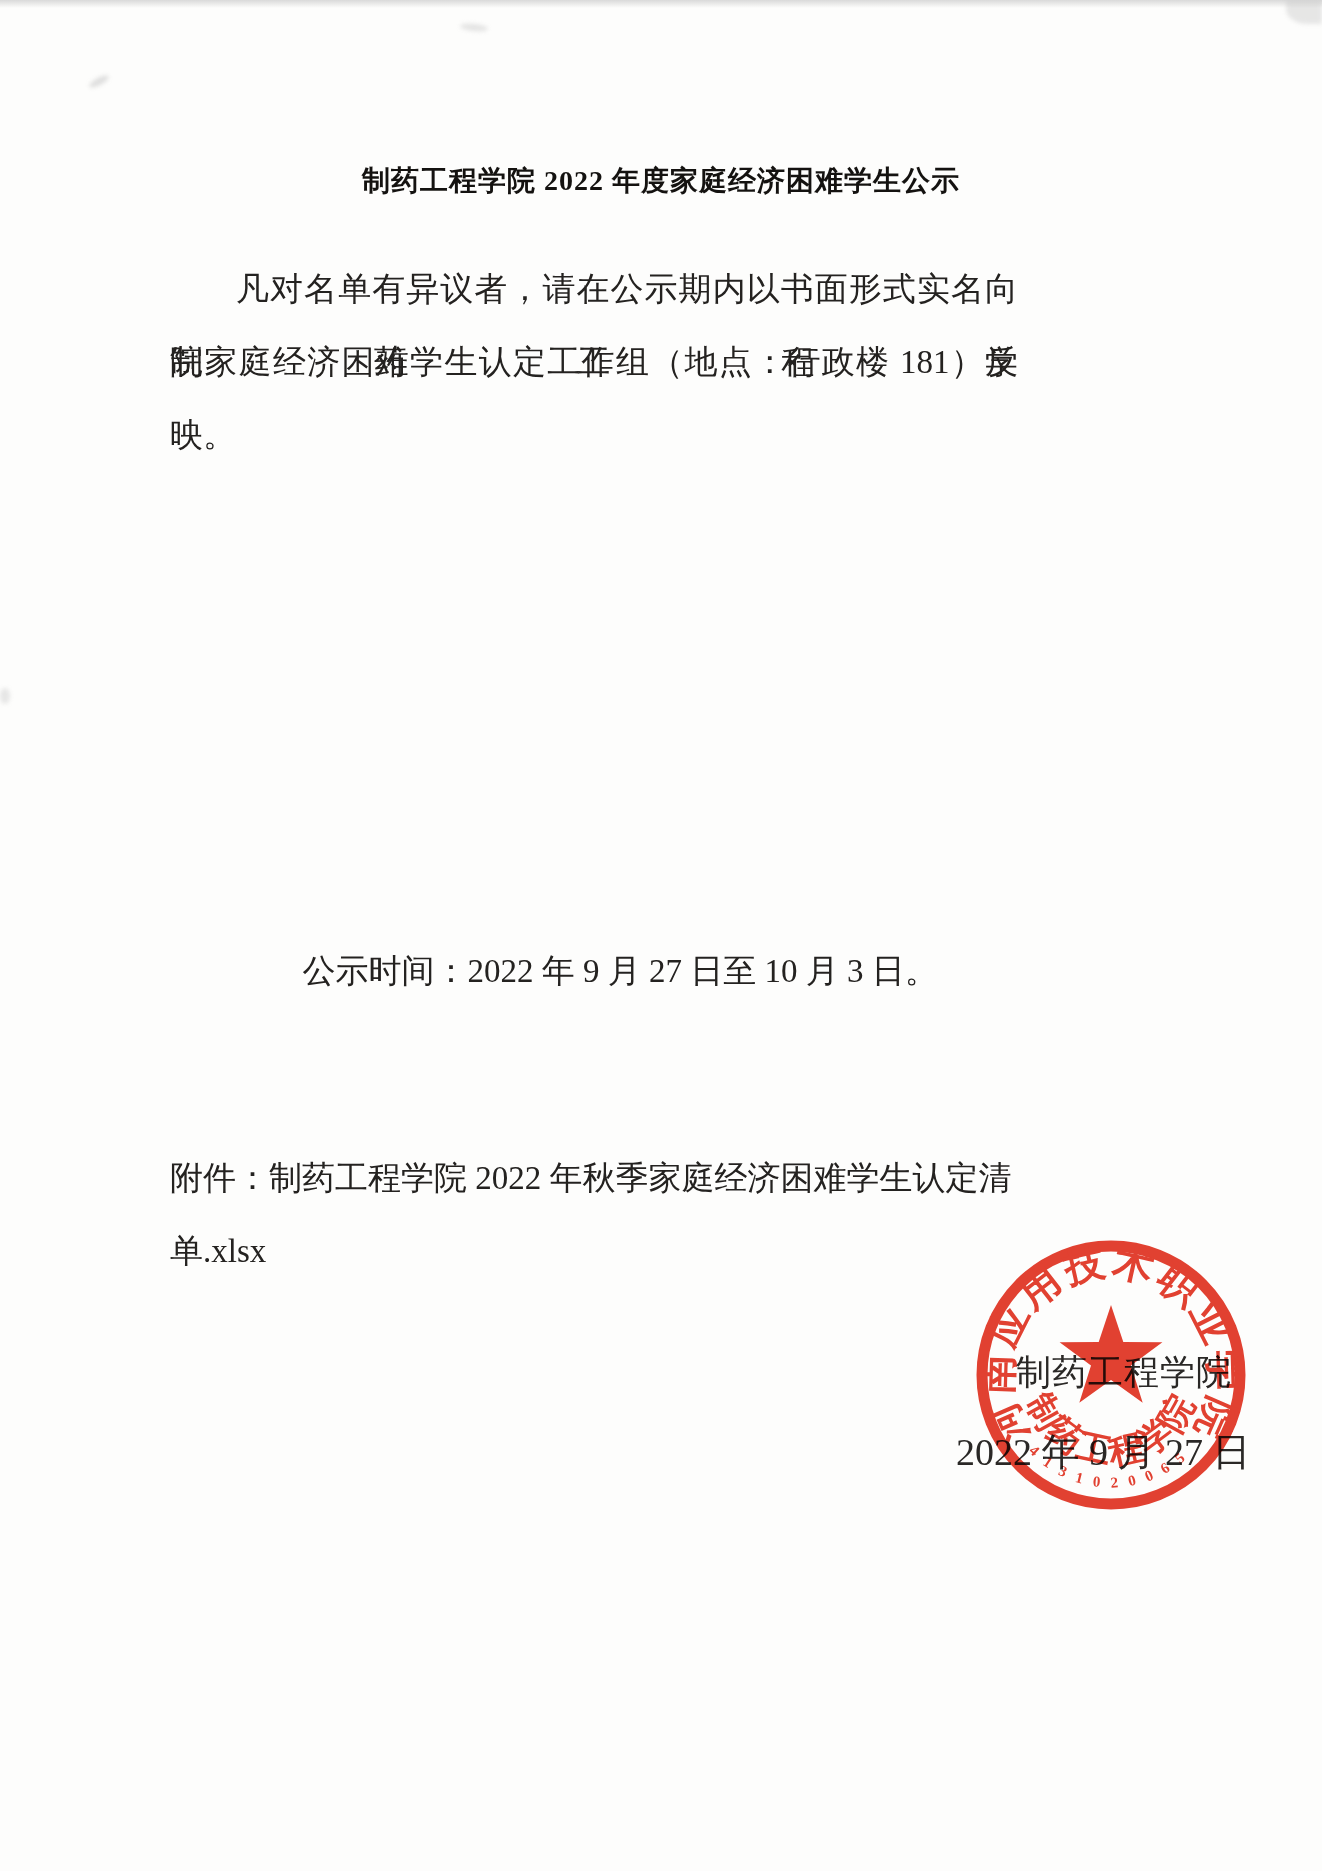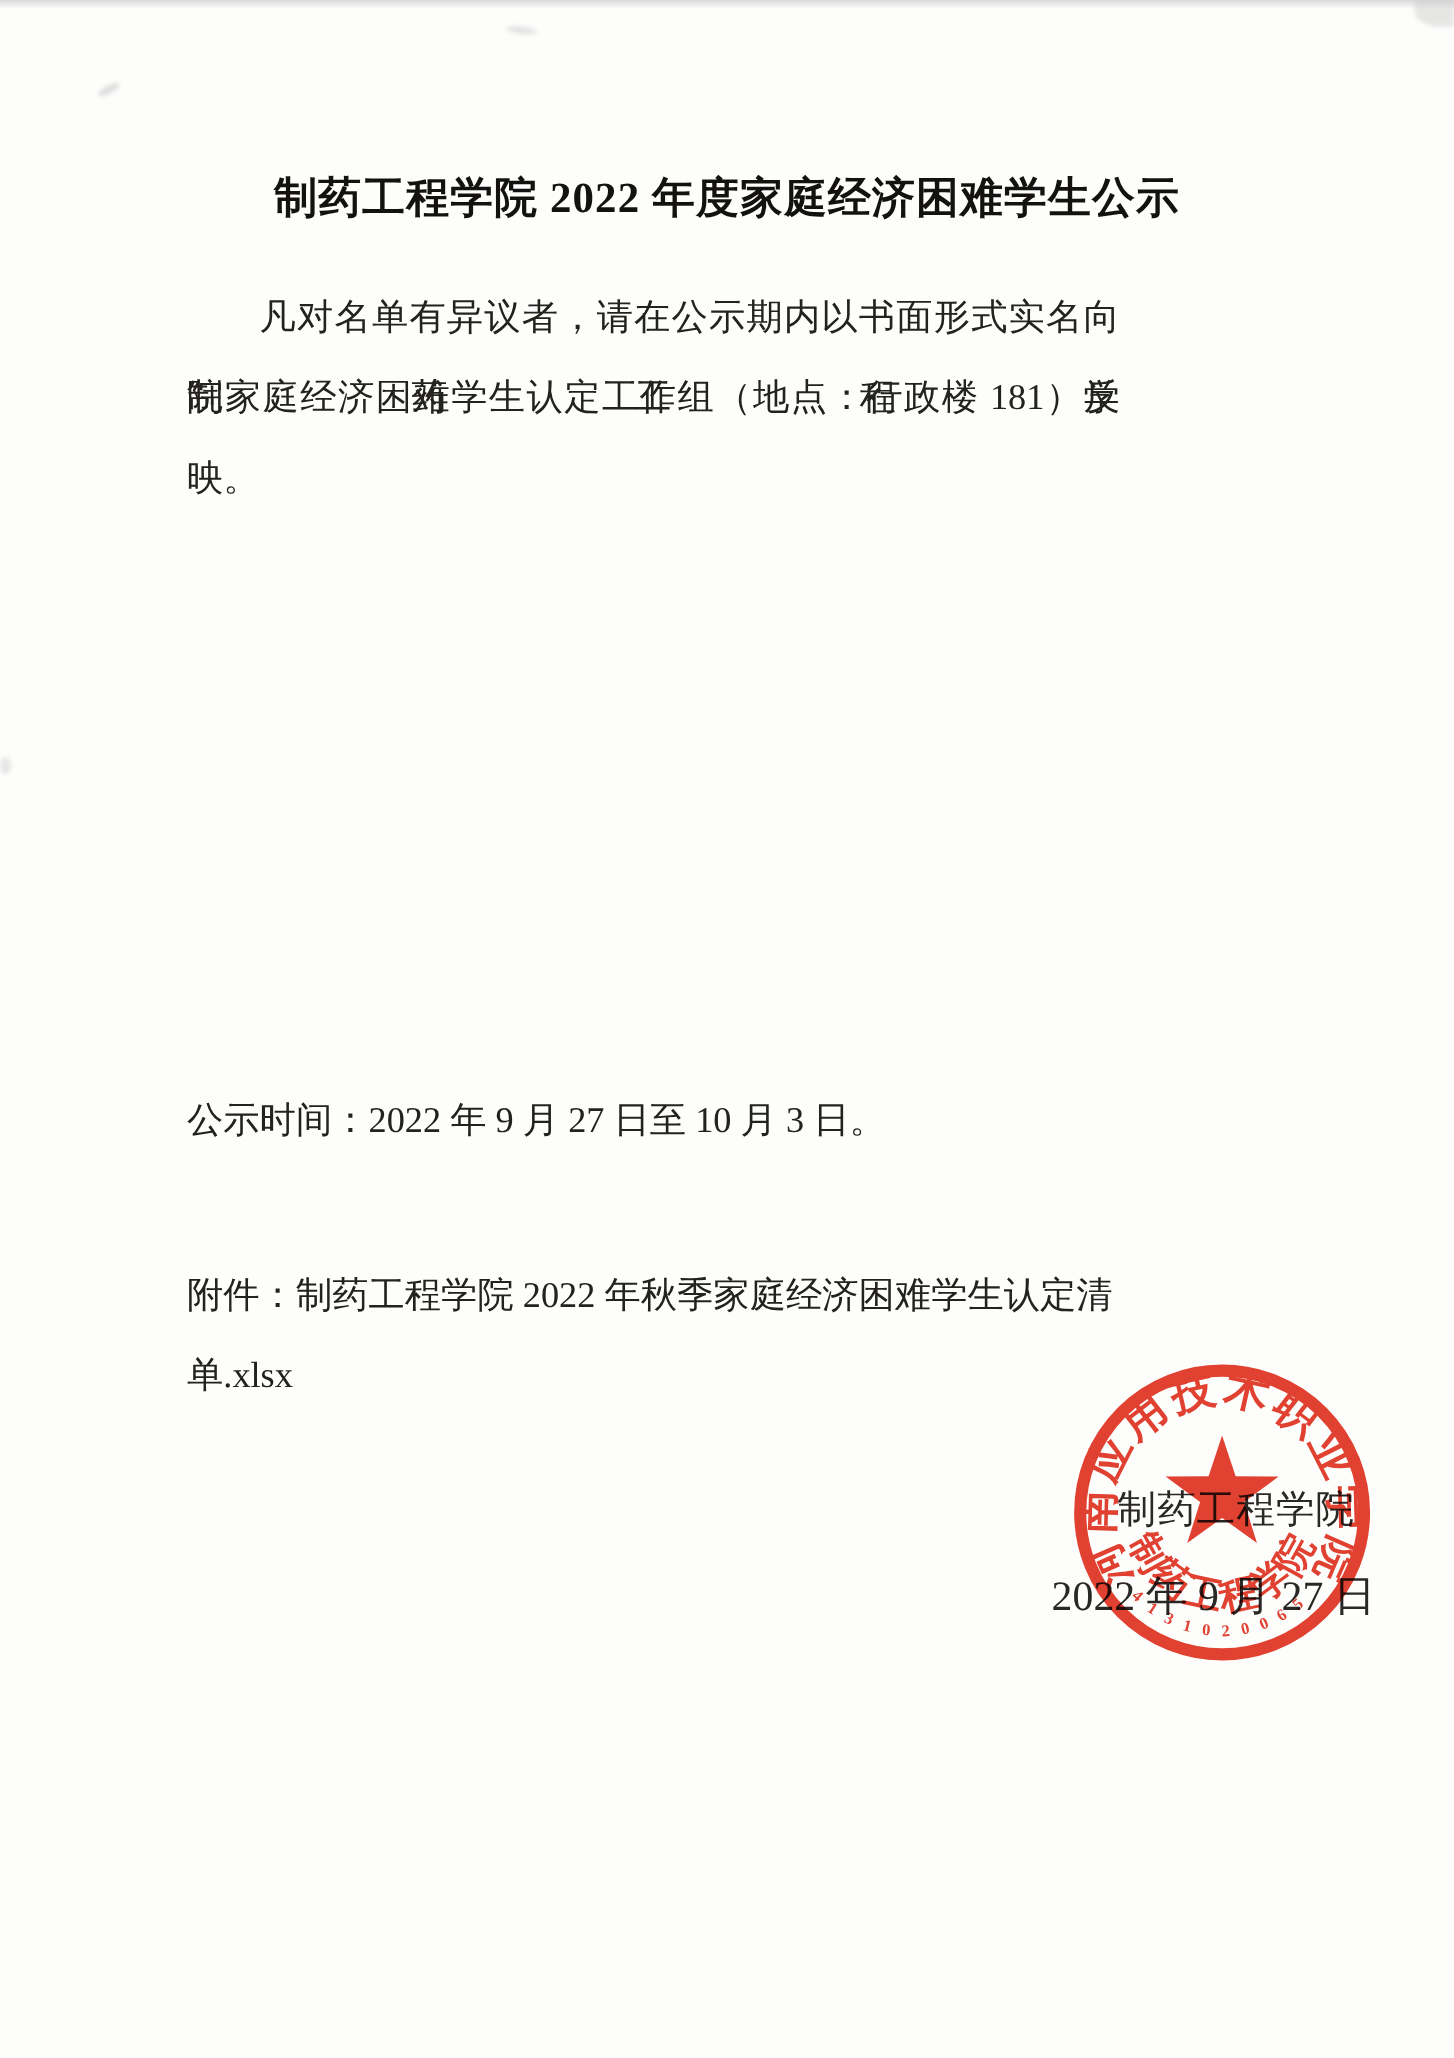--- a/index.html
+++ b/index.html
@@ -20,42 +20,42 @@
   
   .smudge{position:absolute;background:#c4c4c4;border-radius:50%;filter:blur(2px);}
   .smudge.s1{left:88px;top:78px;width:22px;height:7px;transform:rotate(-28deg);opacity:.55;}
   .smudge.s2{left:460px;top:24px;width:28px;height:7px;transform:rotate(6deg);opacity:.45;}
   .smudge.s3{left:1286px;top:0;width:36px;height:24px;border-radius:0 0 0 60%;opacity:.4;}
   .smudge.s4{left:0;top:688px;width:10px;height:16px;opacity:.4;}
 
   .title{
     position:absolute;top:157px;left:0;width:100%;
     margin:0;text-align:center;
-    font-size:39px;line-height:48px;font-weight:700;
+    font-size:28px;line-height:48px;font-weight:700;
     letter-spacing:1px;color:#141210;
   }
 
   .body-block{
     position:absolute;left:170px;top:253px;width:848px;
     font-size:33px;color:#242220;
   }
   .para{margin:0;}
   .para + .para{margin-top:15px;margin-left:12px;}
   .line{
     height:73px;line-height:73px;
     text-align:justify;text-align-last:justify;
   }
   .para .line:first-child{text-indent:2em;}
   .para .line:last-child{text-align-last:left;}
 
   .standalone{
     position:absolute;left:170px;width:900px;
     font-size:33px;line-height:73px;color:#242220;
   }
-  .period{top:983px;}
+  .period{top:935px;text-align:center;}
   .attachment{top:1142px;}
 
   .sig-unit{
     position:absolute;left:1016px;top:1352px;
     font-size:35px;line-height:42px;letter-spacing:1px;color:#2a2826;
   }
   .sig-date{
     position:absolute;left:956px;top:1430px;
     font-size:38px;line-height:44px;color:#2a2826;
   }

